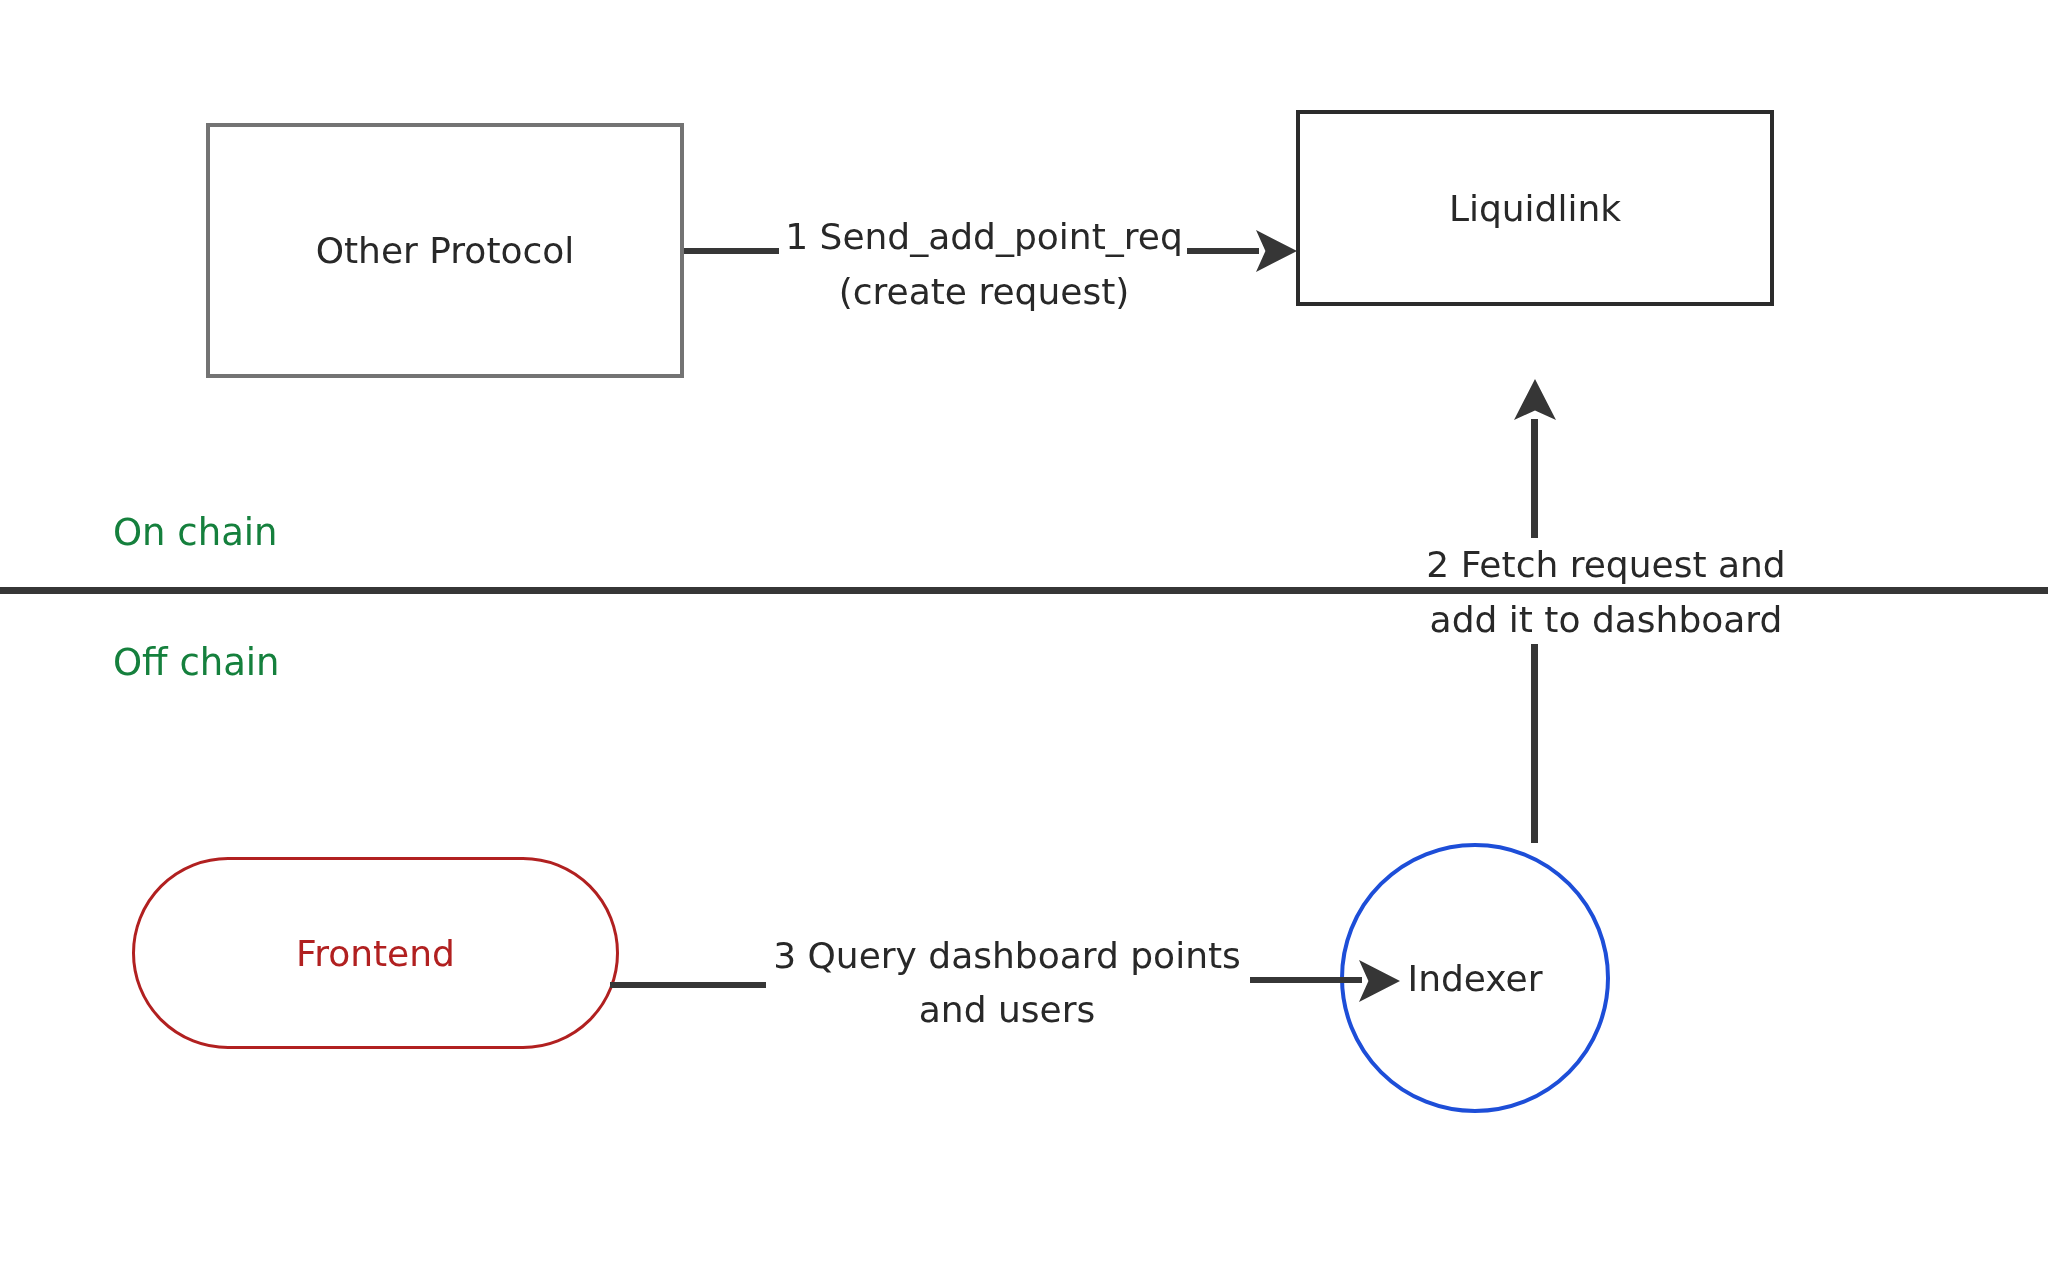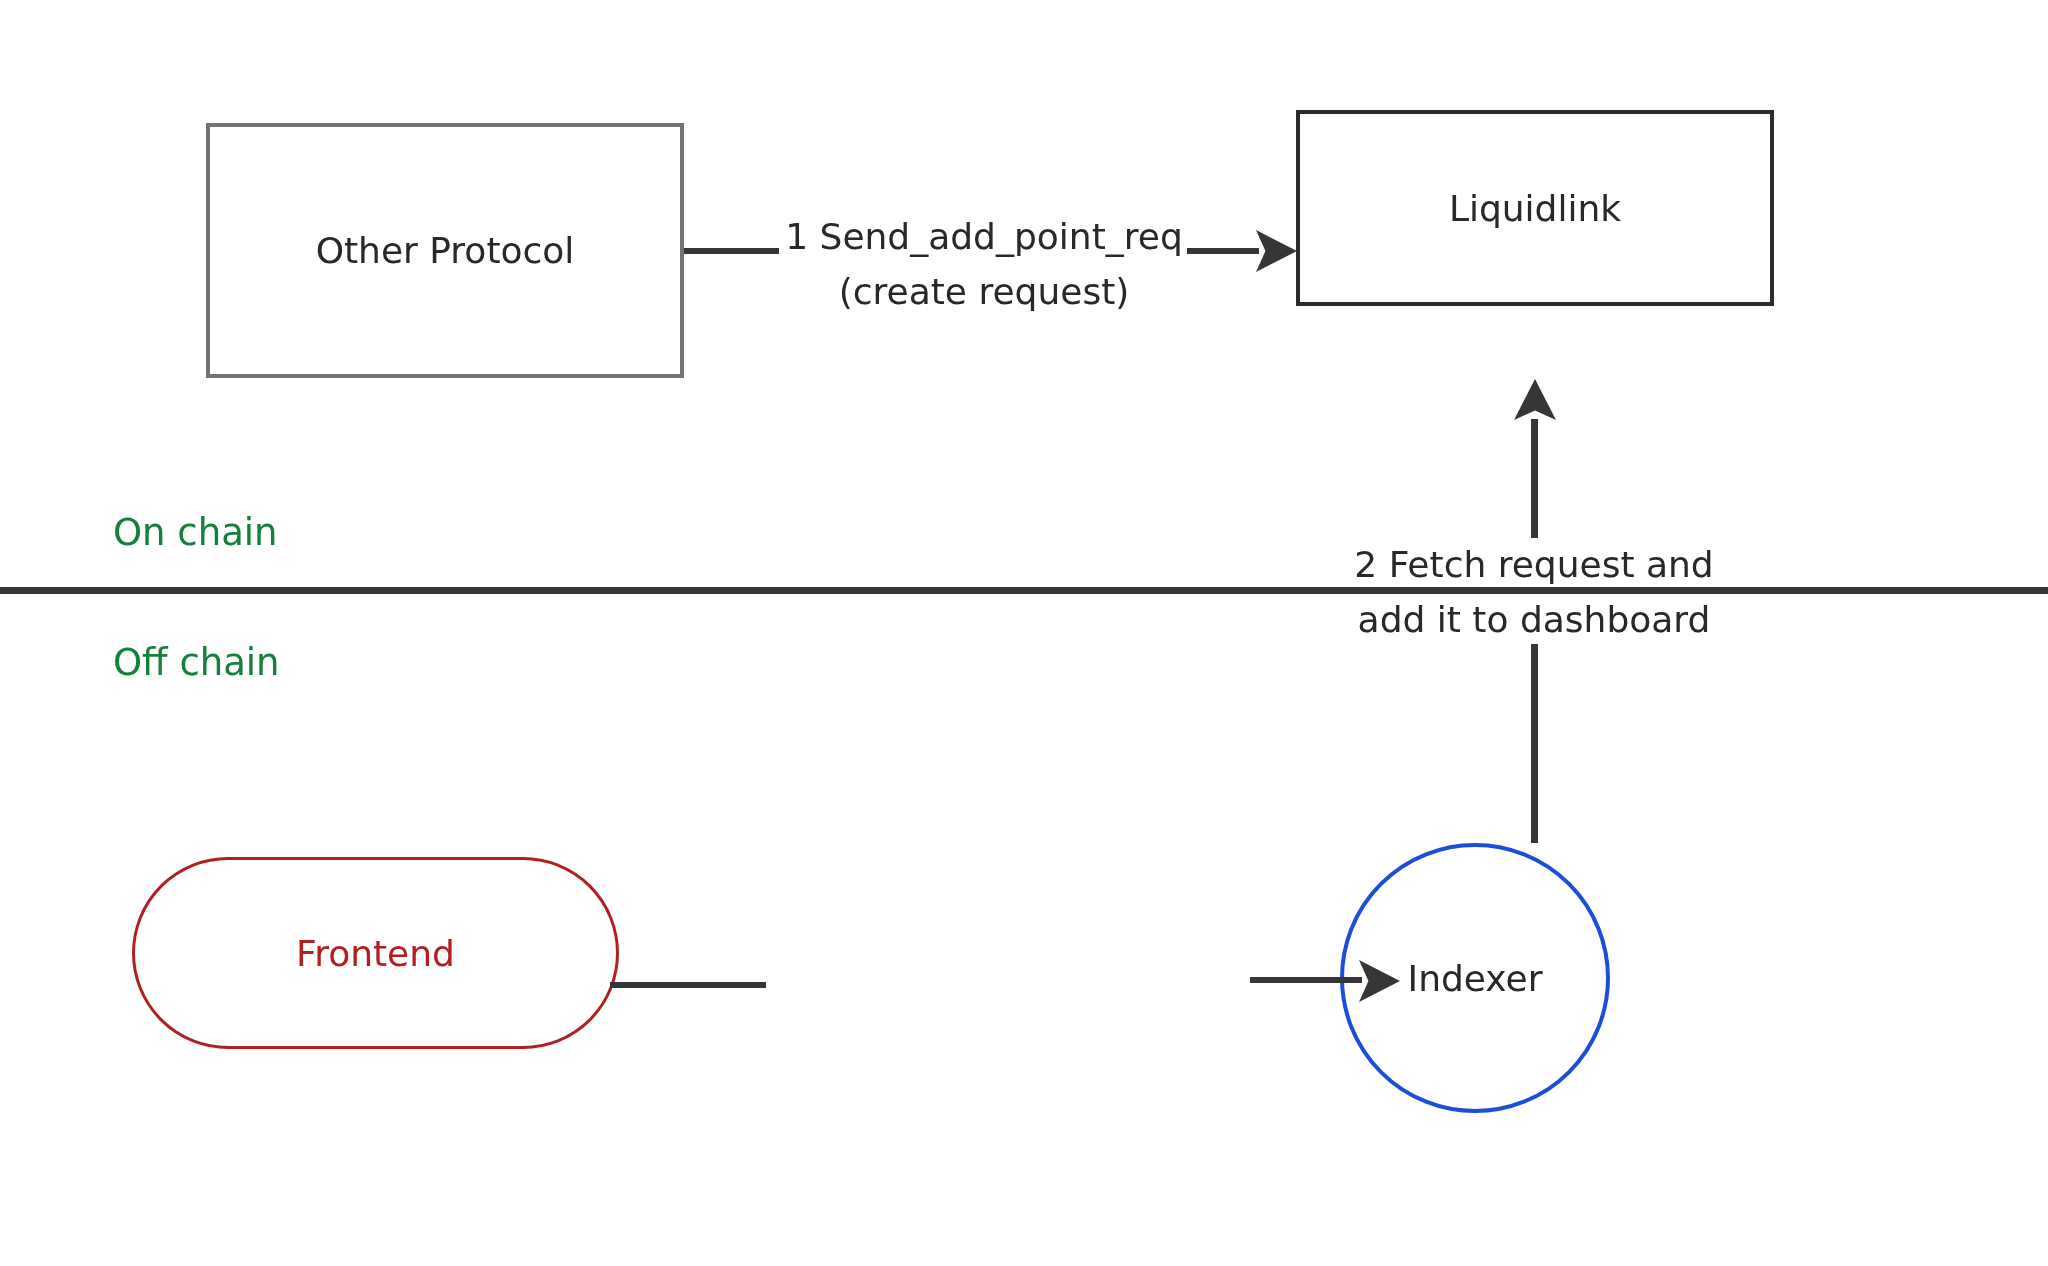--- a/index.html
+++ b/index.html
@@ -99,21 +99,21 @@
   
   .edge-label {
     position: absolute;
     text-align: center;
     font-size: 36px;
     line-height: 55px;
     color: #282828;
     white-space: nowrap;
   }
   #edge1-label { left: 764px;  top: 209px; width: 440px; }
-  #edge2-label { left: 1314px; top: 537px; width: 440px; }
+  #edge2-label { left: 1386px; top: 537px; width: 440px; }
   #edge3-label { left: 767px;  top: 929px; width: 480px; line-height: 54px; }
 </style>
 </head>
 <body>
 
 <div class="canvas">
 
   <div class="node" id="node-other-protocol">
     <span>Other Protocol</span>
   </div>
@@ -148,14 +148,18 @@
   <div class="line" id="e2-upper"></div>
   <div class="line" id="e2-lower"></div>
   <div class="edge-label" id="edge2-label">
     <div>2 Fetch request and</div>
     <div>add it to dashboard</div>
   </div>
 
   <div class="line" id="e3-left"></div>
   <div class="line" id="e3-right"></div>
   <div class="arrowhead arrow-right" id="ah3"></div>
+  <div class="edge-label" id="edge3-label">
+    <div>3 Query dashboard points</div>
+    <div>and users</div>
+  </div>
 
 </div>
 
 </body></html>

